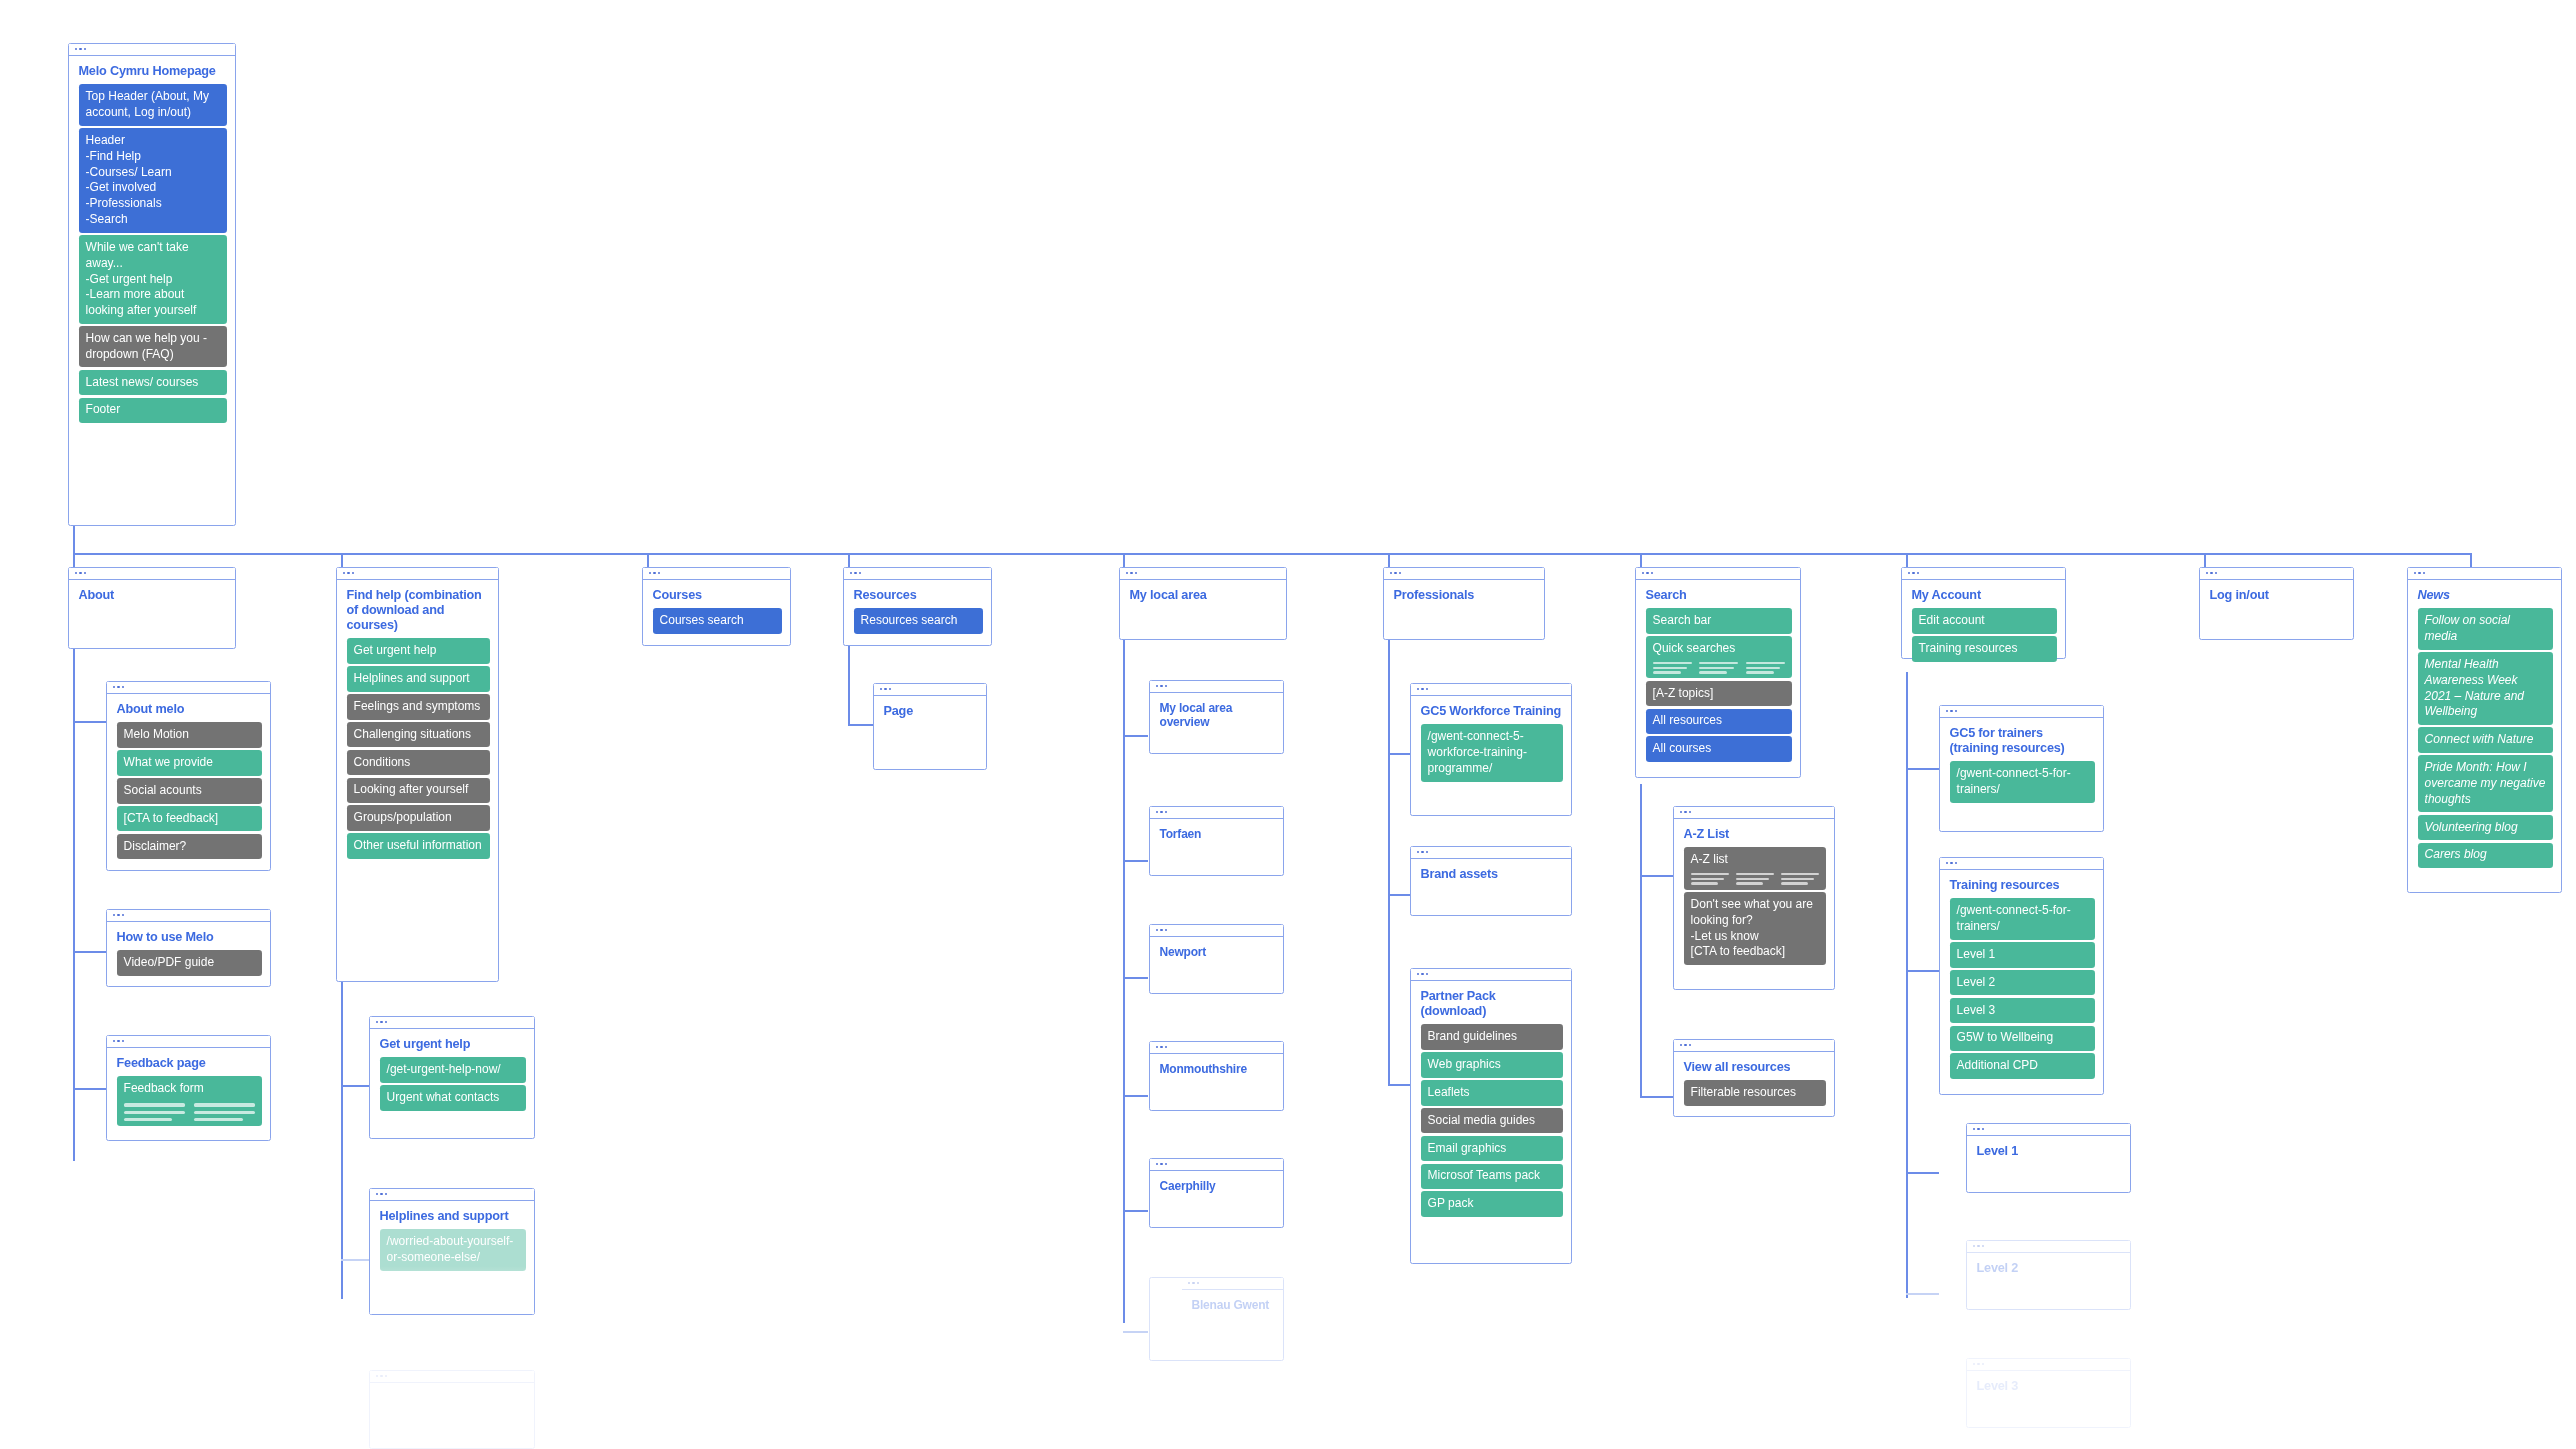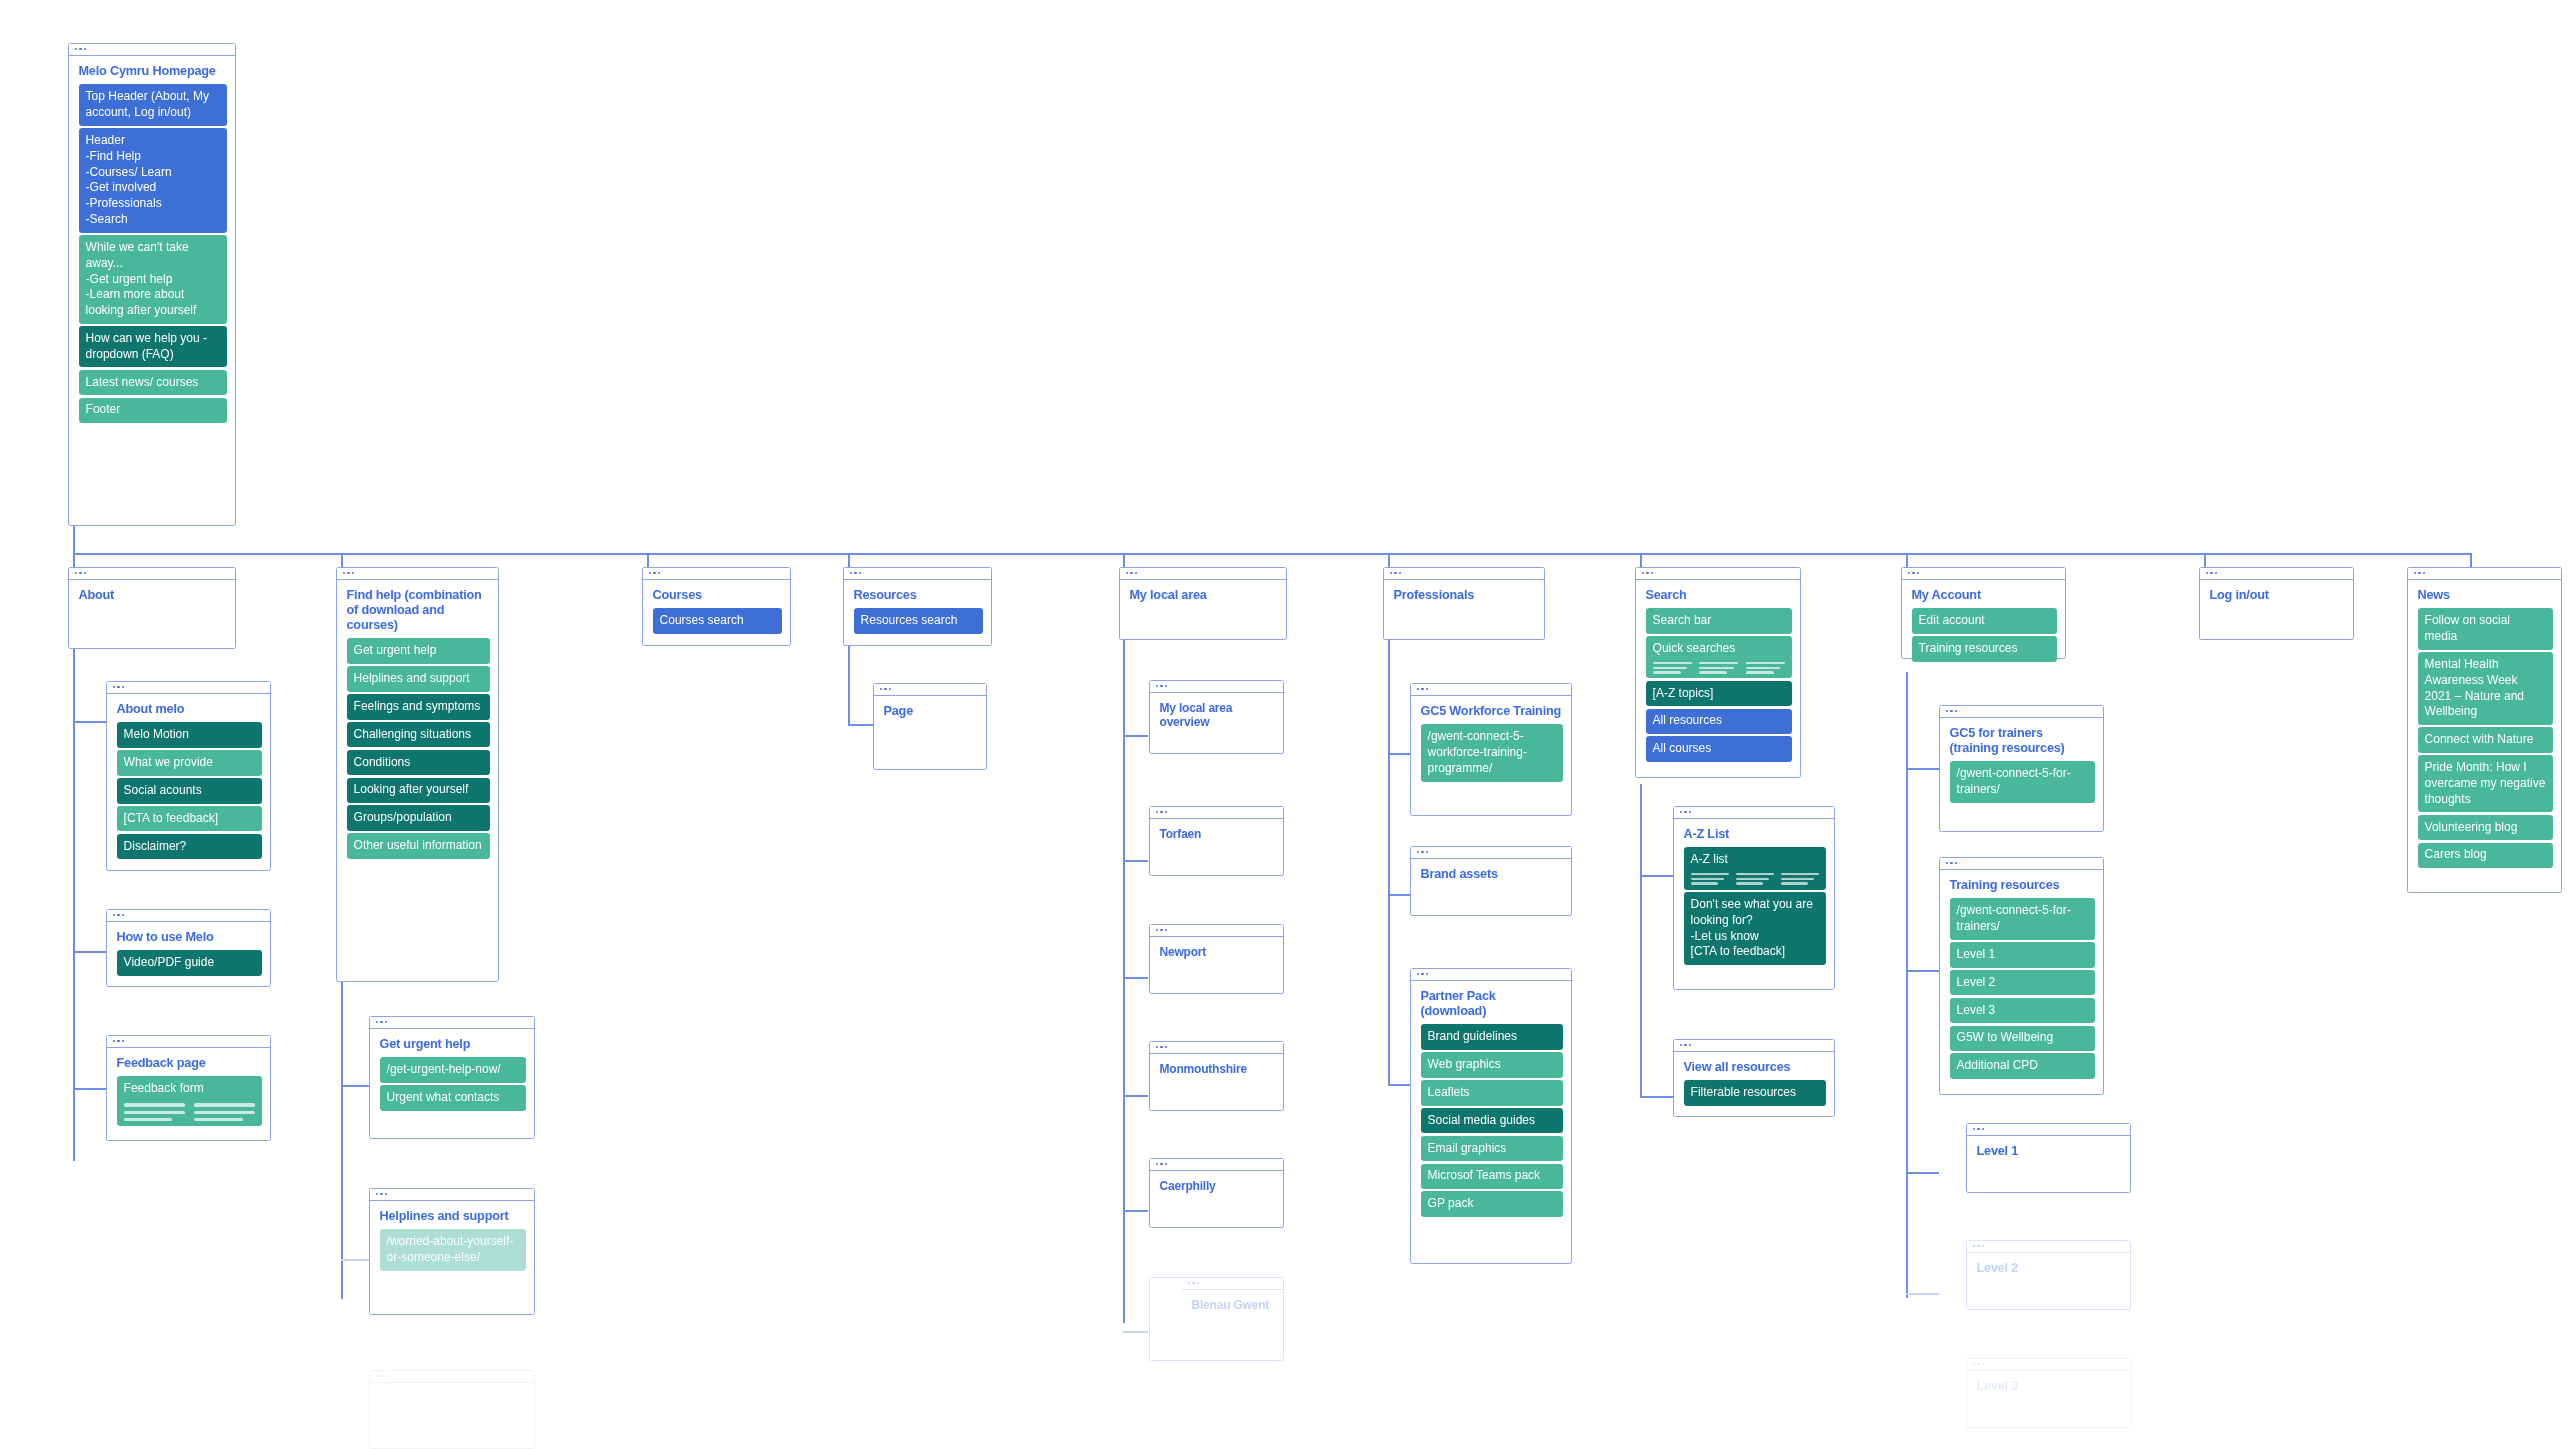--- a/index.html
+++ b/index.html
@@ -59,21 +59,21 @@
     border-radius:3.2px;
     padding:4.8px 7.1px;
     margin-bottom:2.4px;
     color:#ffffff;
     font-size:12px;
     line-height:1.32;
   }
   .blk:last-child{margin-bottom:0;}
   .blue{background:#3d6fd6;}
   .green{background:#49b89a;}
-  .purple{background:#0f766e;}
+  .purple{background:#737373;}
 
   .blk.multiline{white-space:pre-line;}
 
   
   .skel{display:flex;gap:7.1px;margin-top:4.8px;}
   .skelcol{flex:1;display:flex;flex-direction:column;gap:2.4px;}
   .skelcol span{display:block;height:2.4px;border-radius:1.6px;background:rgba(255,255,255,.68);}
   .skelcol span.s2{width:72%;}
   .skelcol span.s3{width:88%;}
 
@@ -683,21 +683,21 @@
           <i></i>
           <i></i>
           <i></i>
         </div>
       </div>
     <div class="body">
       <h3>Log in/out</h3>
     </div>
   </div>
 
-  <div class="card" style="left:2383px;top:567px;width:155px;height:326px;">
+  <div class="card" style="left:2383px;top:567px;width:155px;height:326px;font-style:italic;">
     <div class="titlebar">
         <div class="dots">
           <i></i>
           <i></i>
           <i></i>
         </div>
       </div>
     <div class="body">
       <h3>News</h3>
       <div class="blk green">Follow on social media</div>

